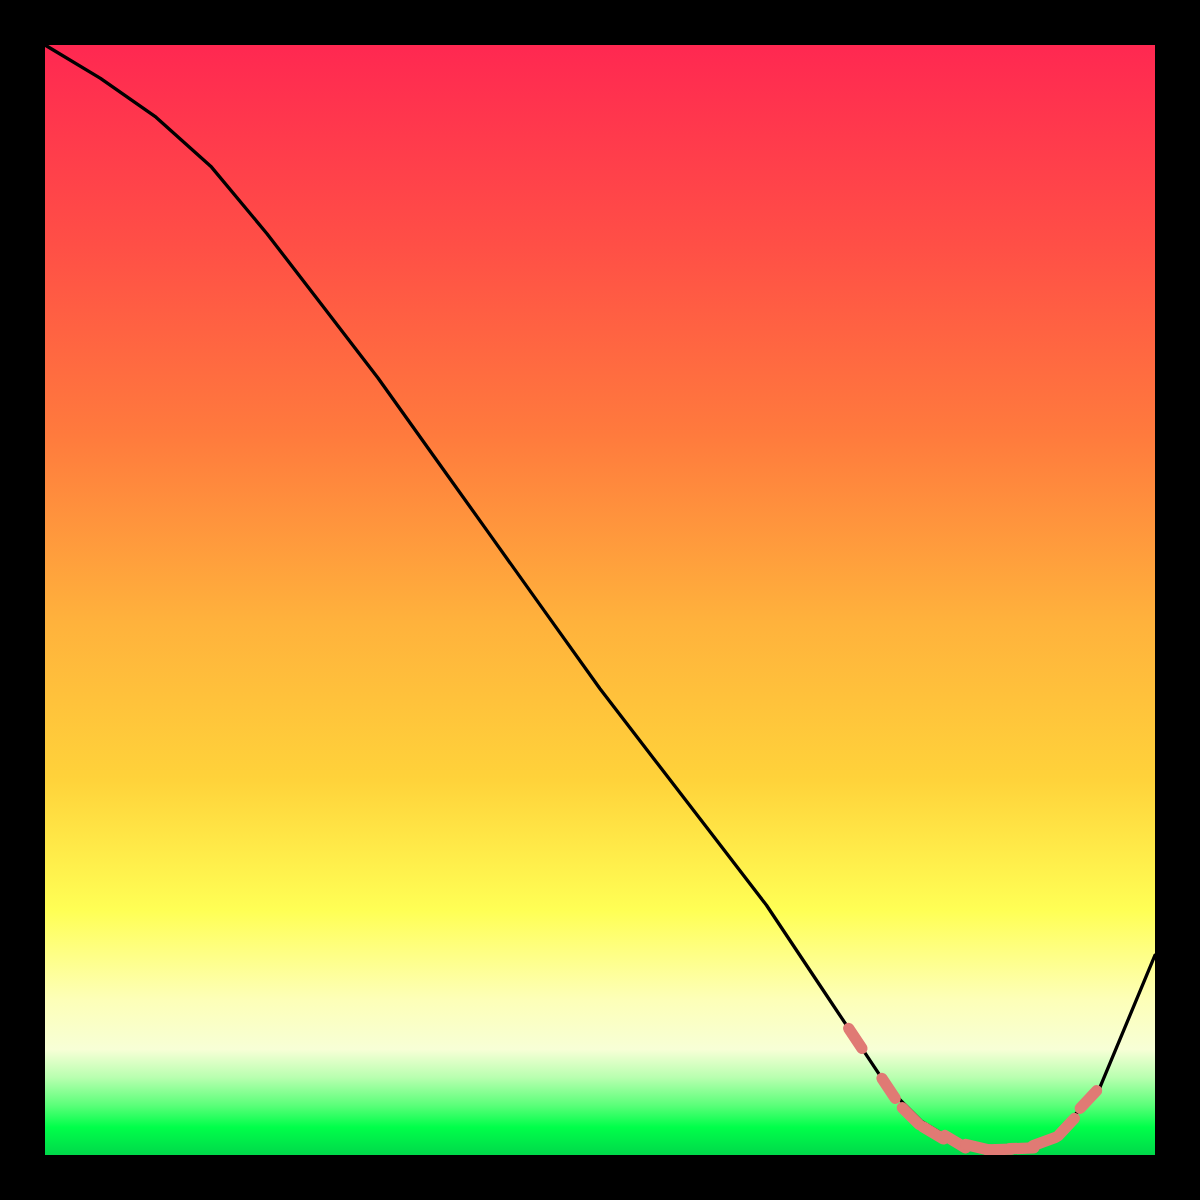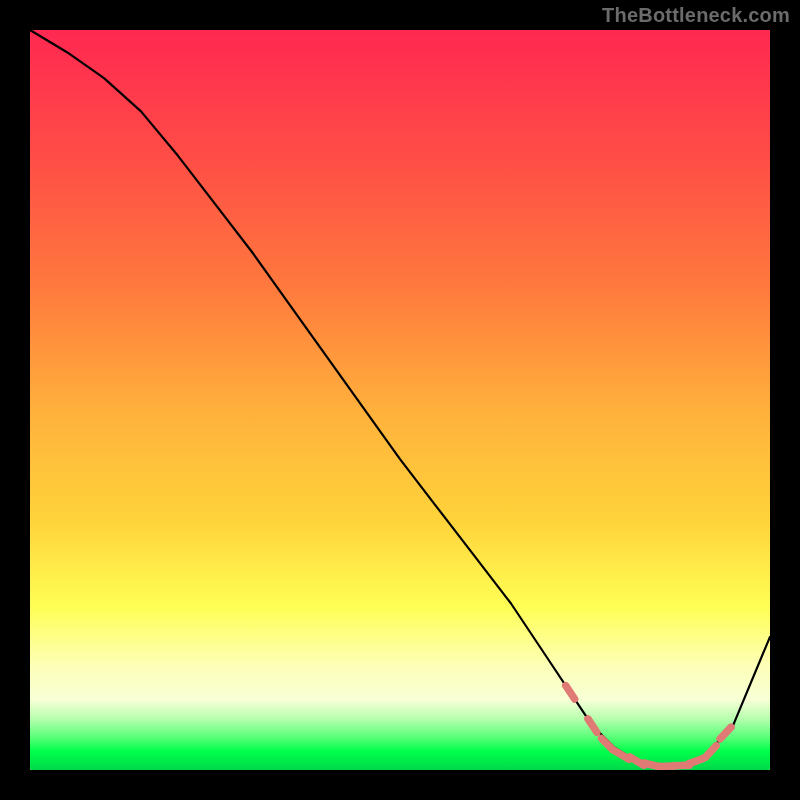--- a/index.html
+++ b/index.html
@@ -32,21 +32,20 @@
     position: absolute;
     left: 0;
     top: 0;
     z-index: 1;
   }
 </style>
 </head>
 <body>
 
 <div class="stage">
-  <div class="watermark">TheBottleneck.com</div>
   <svg id="svg" width="800" height="800" viewBox="0 0 800 800">
       <defs>
         <linearGradient id="bg-grad" x1="0" y1="0" x2="0" y2="1">
           <stop offset="0%" stop-color="#ff2851"></stop>
           <stop offset="18%" stop-color="#ff4f46"></stop>
           <stop offset="35%" stop-color="#ff7a3d"></stop>
           <stop offset="52%" stop-color="#ffb23c"></stop>
           <stop offset="66%" stop-color="#ffd23a"></stop>
           <stop offset="78%" stop-color="#ffff55"></stop>
           <stop offset="86%" stop-color="#fdffb8"></stop>

